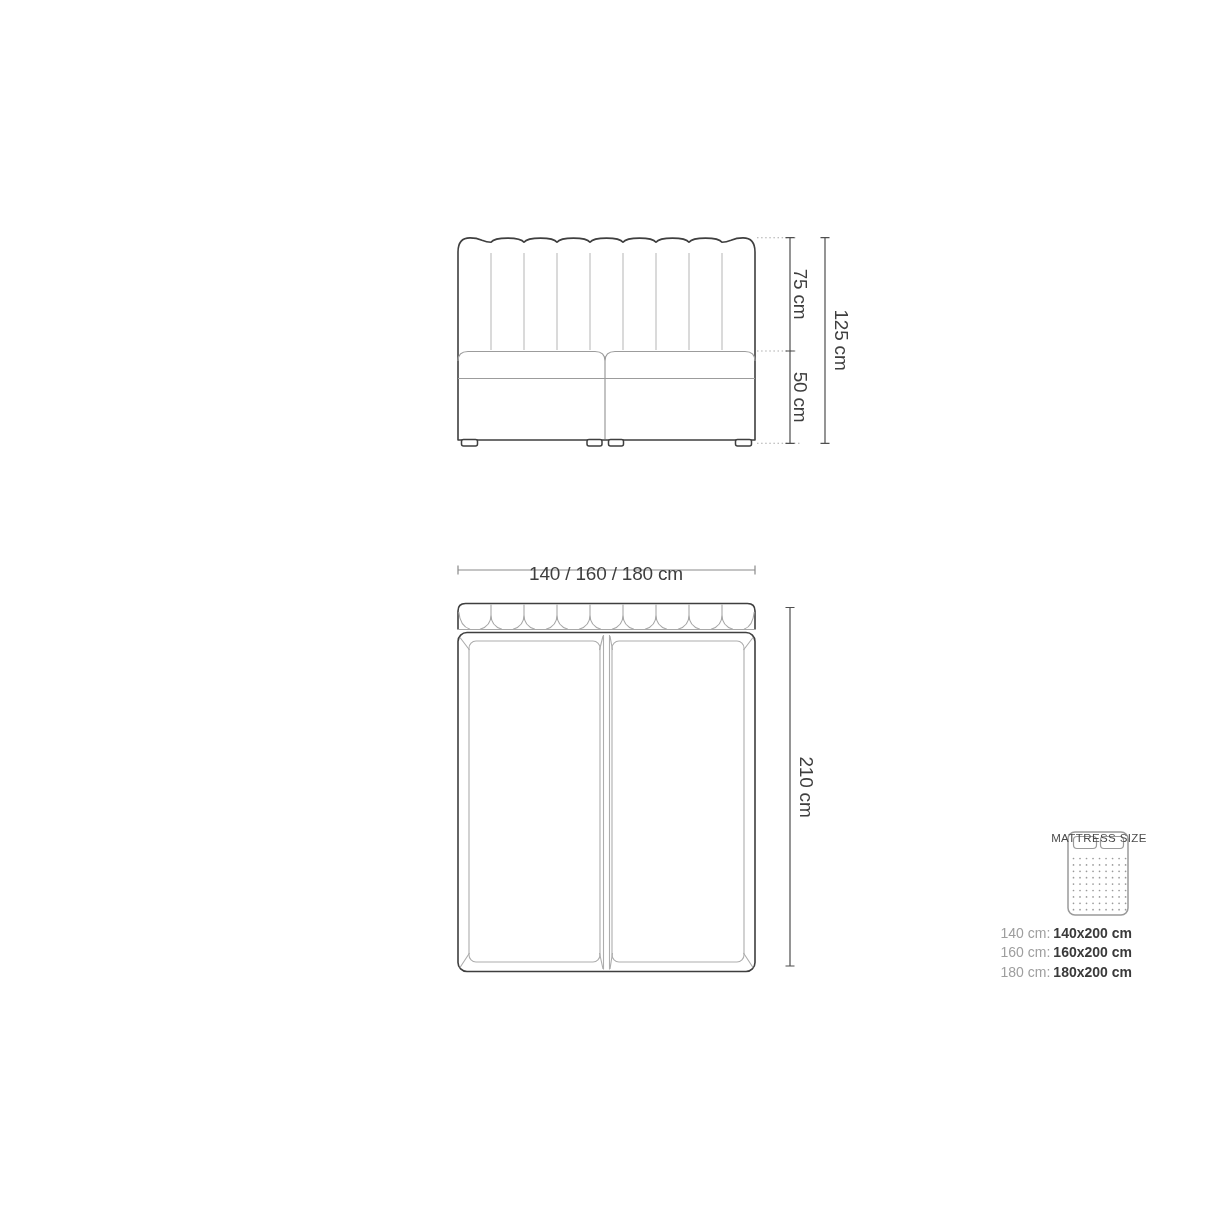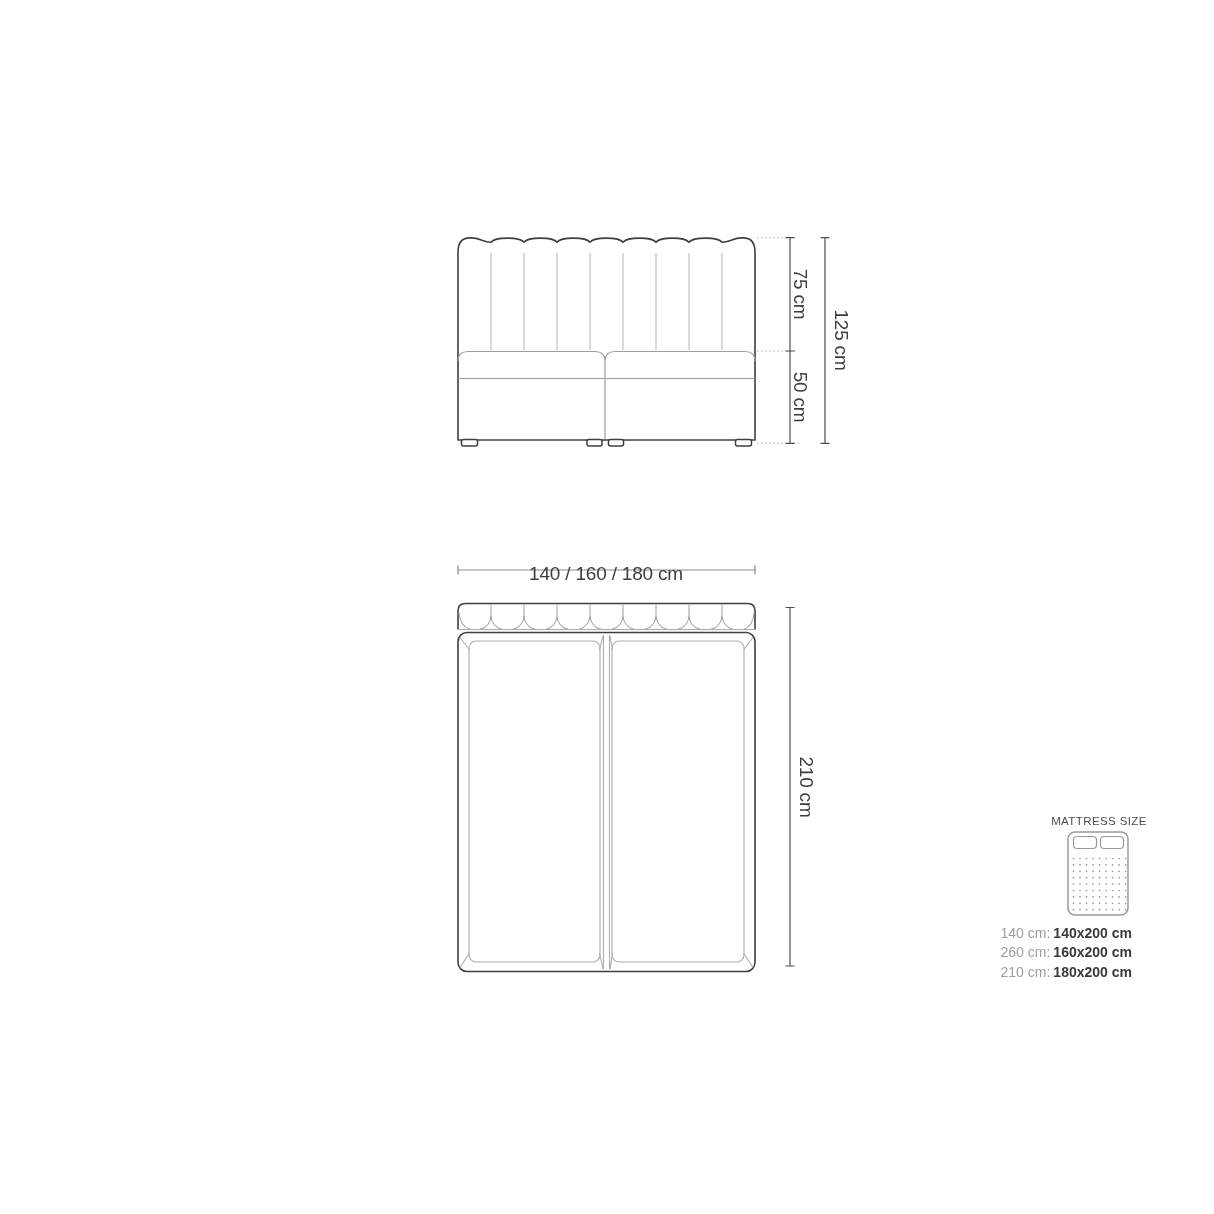--- a/index.html
+++ b/index.html
@@ -2,21 +2,21 @@
 <html><head>
 <meta charset="utf-8">
 <style>
   html,body{margin:0;padding:0;background:#ffffff;}
   .canvas{position:relative;width:1214px;height:1214px;background:#ffffff;overflow:hidden;
           font-family:"Liberation Sans", sans-serif;}
   svg.lineart{position:absolute;left:0;top:0;}
   .dim-label{position:absolute;white-space:nowrap;color:#3e3e3e;font-size:19px;
              letter-spacing:-0.2px;transform:translate(-50%,-50%);}
   .dim-label.vert{transform:translate(-50%,-50%) rotate(90deg);}
-  .legend-title{position:absolute;left:1099px;top:821px;transform:translate(-50%,-50%);
+  .legend-title{position:absolute;left:1099px;top:838px;transform:translate(-50%,-50%);
                 font-size:11.5px;letter-spacing:0.4px;color:#4b4b4b;white-space:nowrap;}
   .legend-rows{position:absolute;top:924px;right:82px;text-align:right;
                font-size:14px;line-height:19.3px;white-space:nowrap;}
   .legend-row .lr-label{color:#9e9e9e;font-weight:400;}
   .legend-row .lr-value{color:#3a3a3a;font-weight:700;margin-left:3px;}
 </style>
 </head>
 <body>
 
 <div class="canvas">
@@ -117,20 +117,20 @@
 
   <div class="dim-label vert" style="left:806px;top:787px;">210 cm</div>
 
   <div class="legend-title">MATTRESS SIZE</div>
 
   <div class="legend-rows">
     <div class="legend-row">
       <span class="lr-label">140 cm:</span><span class="lr-value">140x200 cm</span>
     </div>
     <div class="legend-row">
-      <span class="lr-label">260 cm:</span><span class="lr-value">160x200 cm</span>
+      <span class="lr-label">160 cm:</span><span class="lr-value">160x200 cm</span>
     </div>
     <div class="legend-row">
-      <span class="lr-label">210 cm:</span><span class="lr-value">180x200 cm</span>
+      <span class="lr-label">180 cm:</span><span class="lr-value">180x200 cm</span>
     </div>
   </div>
 
 </div>
 
 </body></html>

